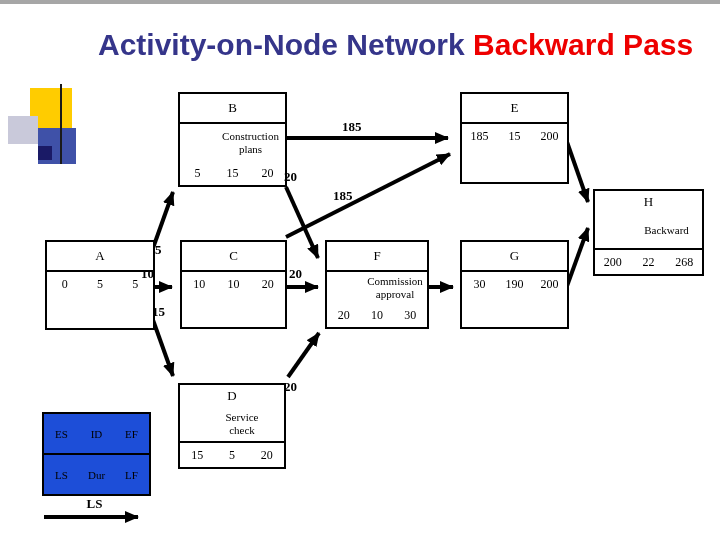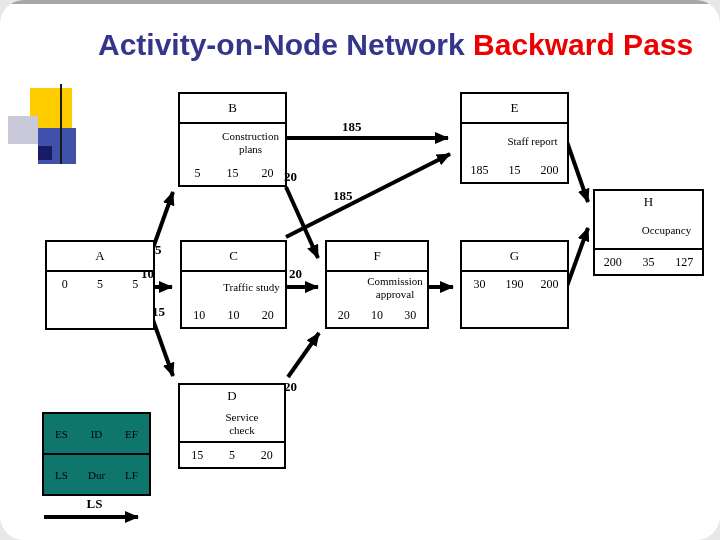--- a/index.html
+++ b/index.html
@@ -1,17 +1,17 @@
 <!DOCTYPE html>
 <html><head>
 <meta charset="utf-8">
 <style>
   html,body{margin:0;padding:0;background:#e8e8e8;}
   .slide{position:relative;width:720px;height:540px;background:#ffffff;overflow:hidden;
-         font-family:"Liberation Serif",serif;border-radius:24px;}
+         font-family:"Liberation Serif",serif;}
   
   .hline{position:absolute;left:0;top:146;width:720px;height:4px;background:#a6a6a6;z-index:1;}
   .sq{position:absolute;z-index:2;}
   .sq-yellow{left:30px;top:88px;width:42px;height:42px;background:#ffcc00;z-index:1;}
   .sq-silver{left:8px;top:116px;width:30px;height:28px;background:#c9c9da;z-index:1;}
   .sq-blue{left:38px;top:128px;width:38px;height:36px;background:#3f51a8;}
   .sq-navy{left:38px;top:146px;width:14px;height:14px;background:#1a1a66;z-index:3;}
   .vline{position:absolute;left:60px;top:84px;width:2px;height:80px;background:#1a1a1a;z-index:3;}
   
   .title{position:absolute;left:98px;top:28px;width:615px;font-family:"Liberation Sans",sans-serif;
@@ -27,21 +27,21 @@
   .node .idrow{height:28px;display:flex;align-items:center;justify-content:center;
                font-size:13px;border-bottom:2px solid #000;flex:none;}
   .node.nb .idrow{border-bottom:none;height:22px;}
   .node .desc{flex:1;display:flex;align-items:center;justify-content:center;text-align:center;
               font-size:11px;line-height:13px;padding-left:40px;padding-right:4px;}
   .node .nums{height:24px;flex:none;display:flex;align-items:center;}
   .node.nb .nums{border-top:2px solid #000;}
   .node .nums span{flex:1;text-align:center;}
   
   .legend{position:absolute;left:42px;top:412px;width:105px;height:80px;border:2px solid #000;
-          background:#0f766e;display:flex;flex-direction:column;font-size:11px;z-index:3;}
+          background:#1d4ed8;display:flex;flex-direction:column;font-size:11px;z-index:3;}
   .legend .lrow{flex:1;display:flex;align-items:center;}
   .legend .lrow.first{border-bottom:2px solid #000;}
   .legend .lrow span{flex:1;text-align:center;}
   .legend .lrow .wide{flex:2;}
   .axis-label{position:absolute;left:42px;top:496px;width:105px;text-align:center;
               font-weight:bold;font-size:13px;z-index:3;}
   
   .elabel{position:absolute;font-weight:bold;font-size:13px;z-index:4;color:#000;}
   .el-be{left:342px;top:119px;}
   .el-bf{left:284px;top:169px;}
@@ -103,41 +103,39 @@
     <div class="desc">Construction plans</div>
     <div class="nums">
       <span>5</span>
       <span>15</span>
       <span>20</span>
     </div>
   </div>
 
   <div class="node" style="left:180px;top:240px;width:103px;height:85px;">
     <div class="idrow">C</div>
-    <div class="desc">Traffic study</div>
     <div class="nums">
       <span>10</span>
       <span>10</span>
       <span>20</span>
     </div>
   </div>
 
   <div class="node nb" style="left:178px;top:383px;width:104px;height:82px;">
     <div class="idrow">D</div>
     <div class="desc" style="padding-left:34px;padding-right:14px;">Service check</div>
     <div class="nums">
       <span>15</span>
       <span>5</span>
       <span>20</span>
     </div>
   </div>
 
   <div class="node" style="left:460px;top:92px;width:105px;height:88px;">
     <div class="idrow">E</div>
-    <div class="desc">Staff report</div>
     <div class="nums">
       <span>185</span>
       <span>15</span>
       <span>200</span>
     </div>
   </div>
 
   <div class="node" style="left:325px;top:240px;width:100px;height:85px;">
     <div class="idrow">F</div>
     <div class="desc">Commission approval</div>
@@ -152,25 +150,25 @@
     <div class="idrow">G</div>
     <div class="nums">
       <span>30</span>
       <span>190</span>
       <span>200</span>
     </div>
   </div>
 
   <div class="node nb" style="left:593px;top:189px;width:107px;height:83px;">
     <div class="idrow">H</div>
-    <div class="desc">Occupancy</div>
+    <div class="desc">Backward</div>
     <div class="nums">
       <span>200</span>
-      <span>35</span>
-      <span>127</span>
+      <span>22</span>
+      <span>268</span>
     </div>
   </div>
 
   <div class="legend">
     <div class="lrow first">
       <span>ES</span>
       <span>ID</span>
       <span>EF</span>
     </div>
     <div class="lrow">

